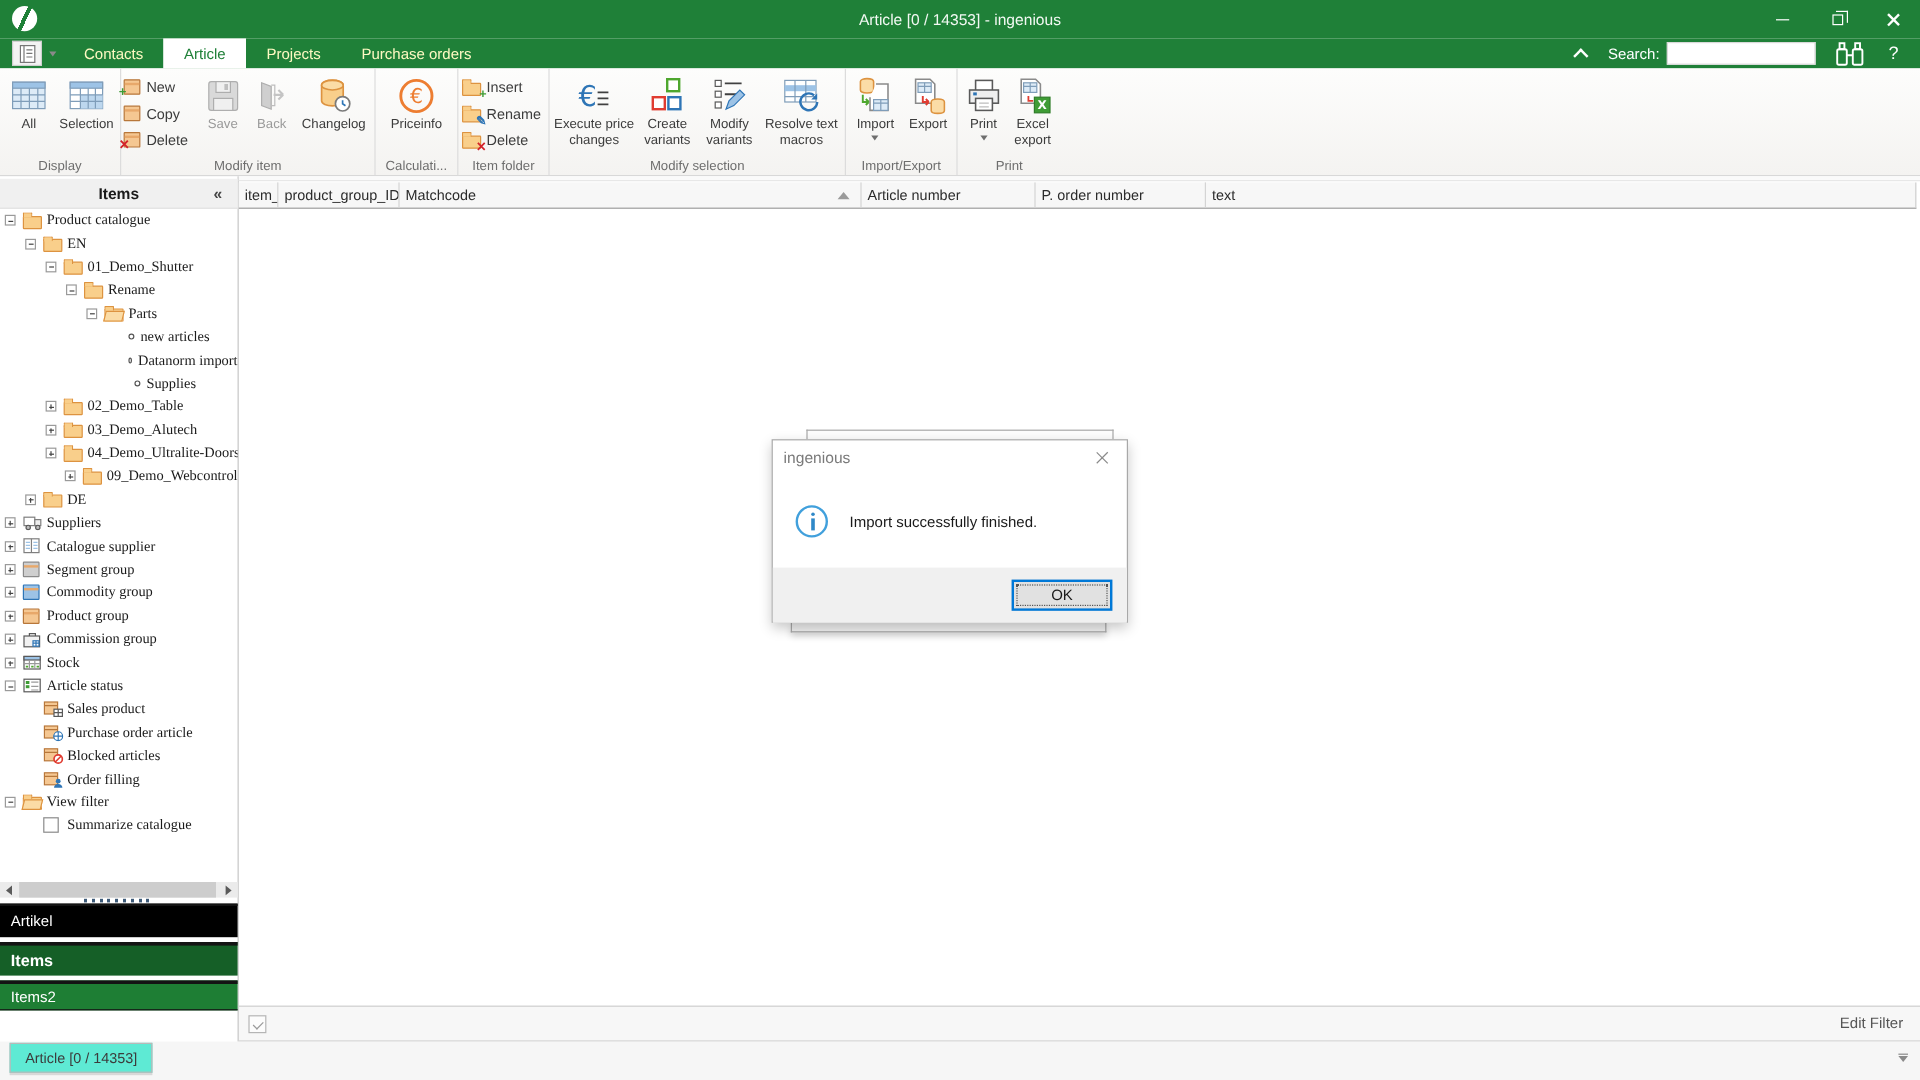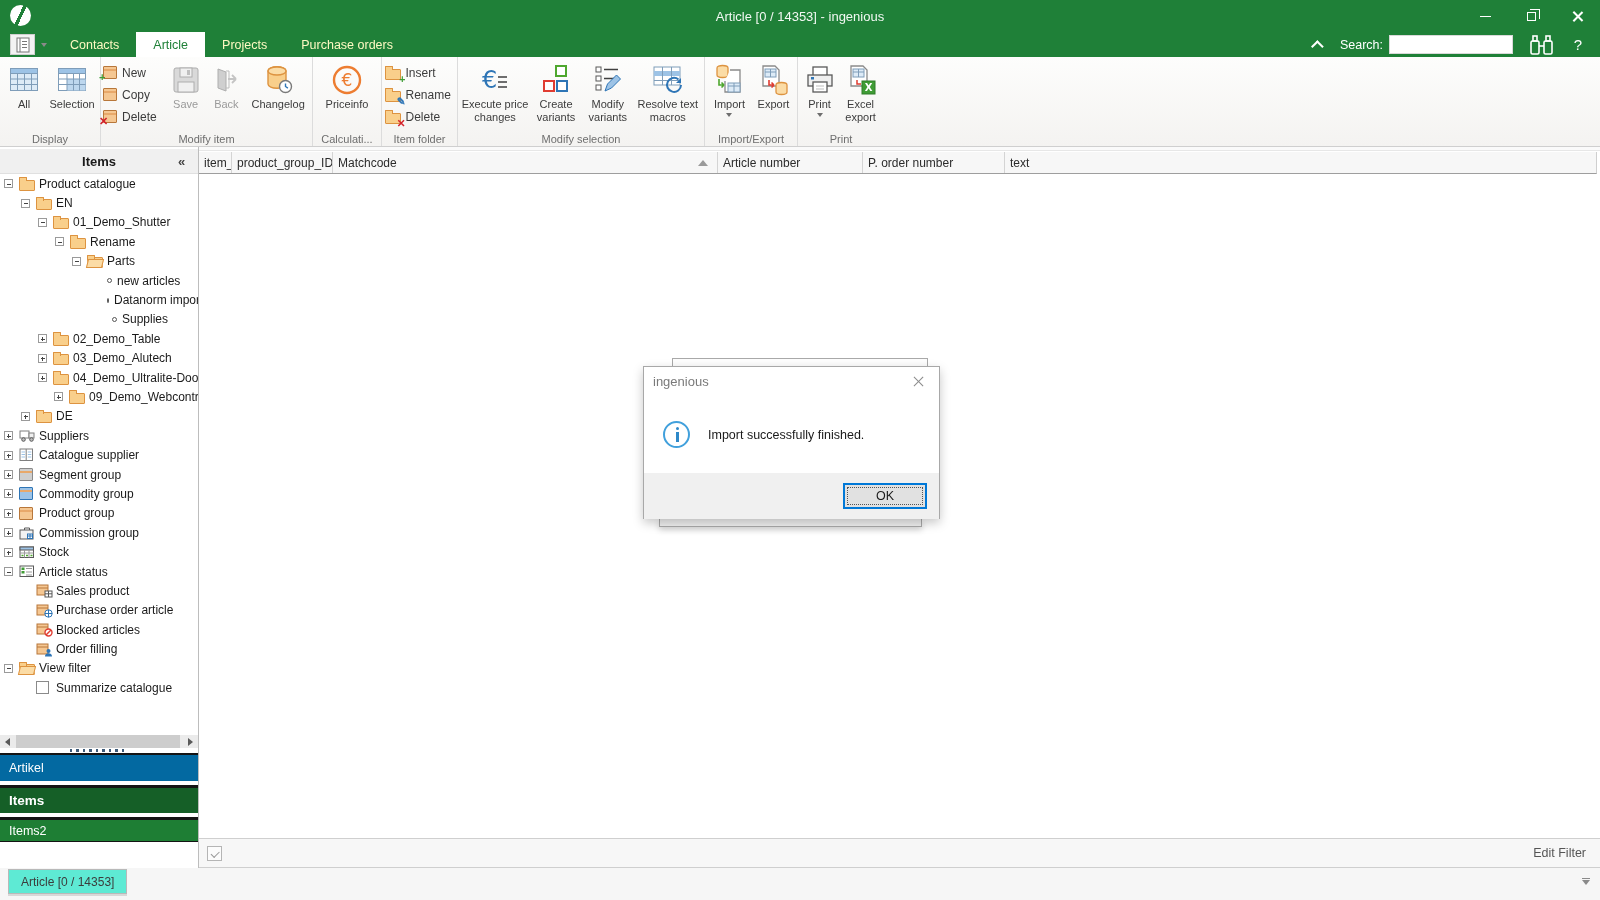--- a/index.html
+++ b/index.html
@@ -55,41 +55,41 @@
   .i-folder::before { content:""; position:absolute; top:-3.5px; left:-1px; width:6px; height:3px; background:#f9cf8b; border:1px solid #dd9340; border-bottom:none; border-radius:1px 1px 0 0; }
   .i-folder.open::after { content:""; position:absolute; left:-1px; bottom:-1px; width:14px; height:7px; background:#fbdca6; border:1px solid #dd9340; transform:skewX(-14deg); }
   .fol-badge { position:absolute; right:-6px; bottom:-6px; font-weight:bold; font-size:10.5px; line-height:10.5px; }
 
   
   .leftpanel { position:absolute; left:0; top:147px; width:199px; height:721px; background:#fff; border-right:1px solid #bdbdbd; }
   .lp-head { position:absolute; left:0; top:2px; width:198px; height:25px; background:#f0f0f0; border-bottom:1px solid #e0e0e0; display:flex; align-items:center; }
   .lp-title { flex:1; text-align:center; font-weight:bold; font-size:13px; }
   .lp-collapse { width:20px; color:#444; font-size:13px; font-weight:bold; }
   .tree { position:absolute; left:0; top:27px; width:198px; }
-  .trow { display:flex; align-items:center; height:19.4px; white-space:nowrap; overflow:hidden; }
+  .trow { display:flex; align-items:center; height:19.4px; white-space:nowrap; overflow:hidden;font-family:Liberation Serif, serif; }
   .expslot { width:15px; min-width:15px; display:flex; align-items:center; justify-content:flex-start; }
   .expander { width:9px; height:9px; border:1px solid #9a9a9a; background:#fff; position:relative; }
   .expander::before { content:""; position:absolute; left:1.5px; top:3.5px; width:4px; height:1px; background:#444; }
   .expander.plus::after { content:""; position:absolute; left:3px; top:2px; width:1px; height:4px; background:#444; }
   .bullet { width:5px; height:5px; border:1px solid #555; border-radius:50%; margin:0 5px 0 3px; }
   .icoslot { width:20px; min-width:20px; display:flex; align-items:center; }
   .tlabel { font-size:12px; }
   .cb { width:13px; height:13px; background:#fff; border:1px solid #8a8a8a; }
 
   .hscroll { position:absolute; left:0; top:588px; width:198px; height:13px; background:#ebebeb; }
   .hs-arrow { position:absolute; top:0; width:15px; height:13px; display:flex; align-items:center; justify-content:center; }
   .hs-left { left:0; } .hs-right { right:0; }
   .tri-l { width:0; height:0; border-top:4px solid transparent; border-bottom:4px solid transparent; border-right:5px solid #5a5a5a; }
   .tri-r { width:0; height:0; border-top:4px solid transparent; border-bottom:4px solid transparent; border-left:5px solid #5a5a5a; }
   .hs-thumb { position:absolute; left:16px; top:0; width:164px; height:13px; background:#cdcdcd; }
   .vsplit { position:absolute; left:0; top:601px; width:198px; height:5px; display:flex; align-items:center; justify-content:center; }
   .dots { width:58px; height:3px; background:repeating-linear-gradient(90deg,#3d5a78 0 2.5px,transparent 2.5px 6.5px); }
 
   .panelbtn { position:absolute; left:0; width:198px; color:#fff; display:flex; align-items:center; padding-left:9px; font-size:12.5px; }
-  .pb-artikel { top:606px; height:28px; background:#0369a1; border-top:2px solid #141414; }
+  .pb-artikel { top:606px; height:28px; background:#000000; border-top:2px solid #141414; }
   .pb-items  { top:638px; height:28px; background:#155f27; border-top:3px solid #141414; font-weight:bold; font-size:13.5px; }
   .pb-items2 { top:670px; height:25px; background:#1e7e34; border-top:3px solid #141414; border-bottom:1px solid #141414; }
 
   
   .mainarea { position:absolute; left:199px; top:147px; width:1401px; height:691px; background:#fff; }
   .topstrip { position:absolute; left:0; top:0; width:1401px; height:4px; background:#fafafa; border-bottom:1px solid #e7e7e7; }
   .thead { position:absolute; left:0; top:5px; width:1398px; height:22px; background:#f7f7f7; border-bottom:1px solid #9e9e9e; border-right:1px solid #cfcfcf; display:flex; }
   .th { border-right:1px solid #d4d4d4; display:flex; align-items:center; padding:0 5px; font-size:12px; color:#2b2b2b; white-space:nowrap; overflow:hidden; }
   .th .spacer { flex:1; }
   .tri-up { width:0; height:0; border-left:5px solid transparent; border-right:5px solid transparent; border-bottom:6px solid #9a9a9a; margin-right:4px; }

